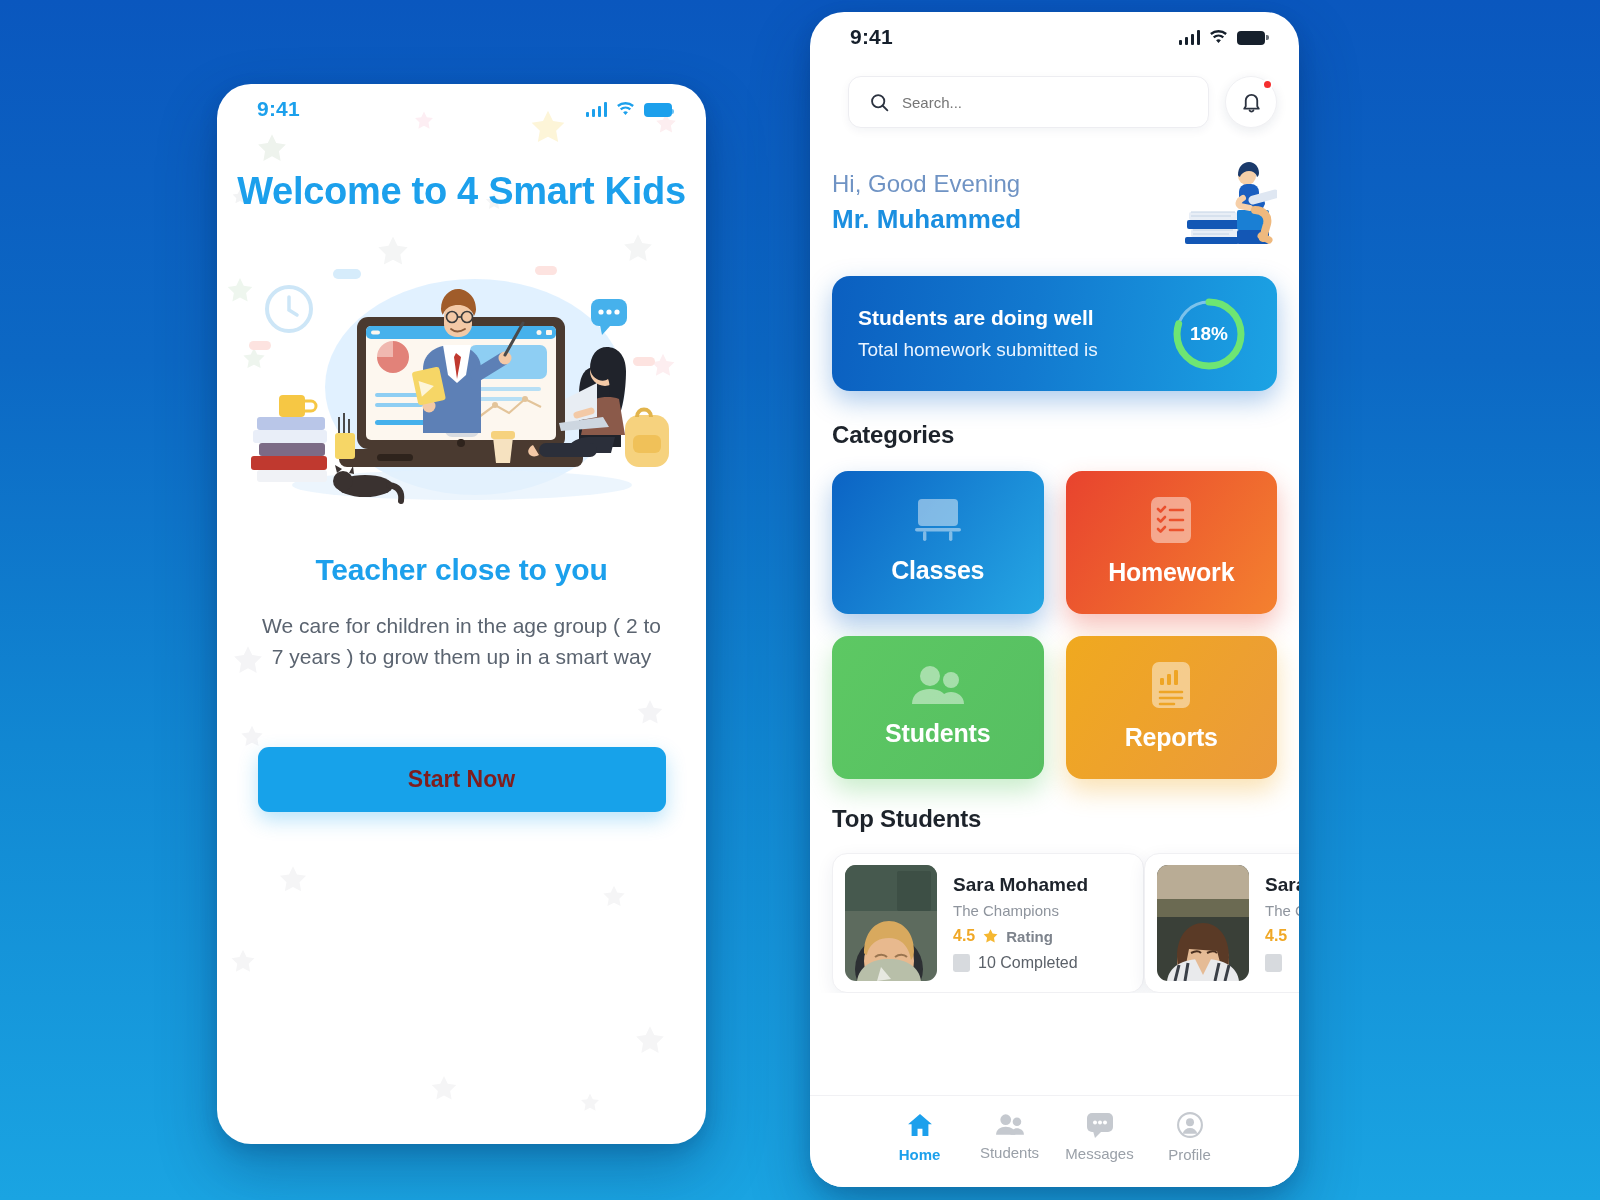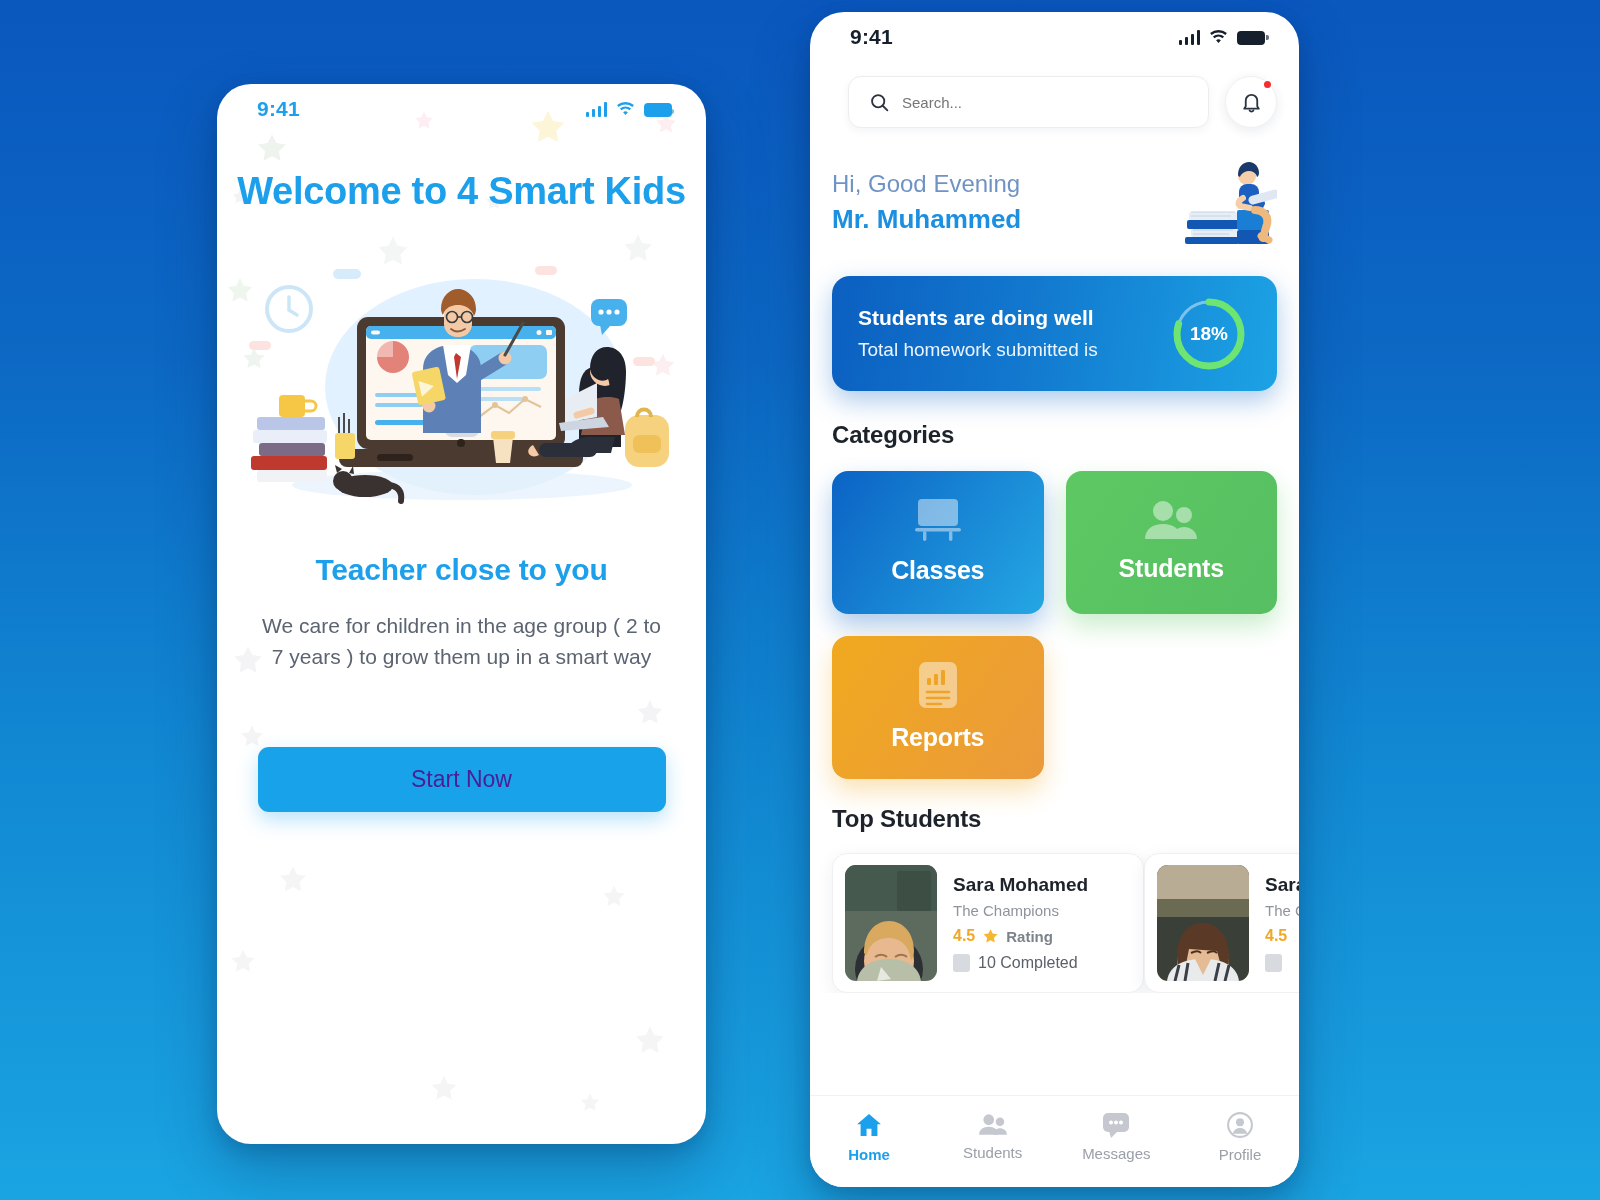--- a/index.html
+++ b/index.html
@@ -72,22 +72,22 @@
     position:relative; z-index:2; margin-top:46px; text-align:center;
     color:#1ca0ec; font-size:30px; font-weight:700; letter-spacing:-.2px;
   }
   .sub-desc{
     position:relative; z-index:2; margin:24px auto 0; width:400px;
     text-align:center; color:#5b6470; font-size:21px; line-height:1.47;
   }
   .start-btn{
     position:relative; z-index:2; display:block;
     margin:74px auto 0; width:408px; height:65px;
-    background:#17a2ea; color:#4c1d95; border:none; border-radius:11px;
-    font-family:inherit; font-size:23px; font-weight:400; cursor:pointer;
+    background:#17a2ea; color:#7f1d1d; border:none; border-radius:11px;
+    font-family:inherit; font-size:23px; font-weight:700; cursor:pointer;
     box-shadow:0 8px 20px rgba(23,162,234,.30);
   }
 
   
   .home-body{
     flex:1 1 auto; padding:0 0 0 0; display:flex; flex-direction:column;
     overflow:hidden;
   }
   .search-row{
     display:flex; align-items:center; gap:16px; padding:14px 22px 0 38px;
@@ -164,21 +164,21 @@
   .stu-name{ font-size:19px; font-weight:600; color:#1d232b; }
   .stu-team{ font-size:15px; color:#8e949d; margin-top:6px; }
   .stu-rate{ display:flex; align-items:center; gap:7px; margin-top:8px; }
   .stu-rate-val{ color:#f0a826; font-size:16px; font-weight:700; }
   .stu-rate-lbl{ color:#7d838c; font-size:15px; font-weight:600; }
   .stu-done{ display:flex; align-items:center; gap:8px; margin-top:9px; }
   .stu-done-lbl{ color:#5b6169; font-size:16px; }
 
   .tabbar{
     flex:0 0 auto; height:92px; background:#fff; border-top:1px solid #f1f1f4;
-    display:flex; align-items:center; justify-content:space-between;
+    display:flex; align-items:center; justify-content:center;
     padding:0 14px 10px;
   }
   .tab{ display:flex; flex-direction:column; align-items:center; gap:7px; cursor:pointer; width:90px; }
   .tab-lbl{ font-size:15px; }
   .tab.active .tab-lbl{ color:#1ca0ec; font-weight:700; }
   .tab .tab-lbl{ color:#9aa0a8; }
 </style>
 </head>
 <body style="background: linear-gradient(rgb(10, 87, 190) 0%, rgb(12, 104, 196) 30%, rgb(17, 135, 210) 62%, rgb(26, 164, 226) 100%);">
 
@@ -483,20 +483,36 @@
           <svg width="52" height="46" viewBox="0 0 52 46" fill="#fff">
               <rect x="6" y="2" width="40" height="27" rx="4"></rect>
               <rect x="3" y="31" width="46" height="3.6" rx="1.8"></rect>
               <rect x="11" y="34" width="3.4" height="10" rx="1.7"></rect>
               <rect x="37" y="34" width="3.4" height="10" rx="1.7"></rect>
             </svg>
         </span>
         <span class="cat-label">Classes</span>
       </div>
 
+      <div class="cat-tile" id="tile-1" style="background: linear-gradient(125deg, rgb(232, 67, 46) 0%, rgb(244, 129, 47) 100%); box-shadow: rgba(232, 67, 46, 0.333) 0px 12px 26px;">
+        <span class="cat-ico">
+          <svg width="46" height="50" viewBox="0 0 46 50">
+              <rect x="3" y="2" width="40" height="46" rx="7" fill="#fff"></rect>
+              <g stroke="#e8432e" stroke-width="2.6" fill="none" stroke-linecap="round" stroke-linejoin="round">
+                <path d="M10 14l2.6 2.6L17 12"></path>
+                <path d="M10 24l2.6 2.6L17 22"></path>
+                <path d="M10 34l2.6 2.6L17 32"></path>
+              </g>
+              <g stroke="#e8432e" stroke-width="2.6" stroke-linecap="round">
+                <path d="M22 15h13M22 25h13M22 35h13"></path>
+              </g>
+            </svg>
+        </span>
+        <span class="cat-label">Homework</span>
+      </div>
 
       <div class="cat-tile" id="tile-2" style="background: linear-gradient(125deg, rgb(93, 200, 99) 0%, rgb(86, 191, 98) 100%); box-shadow: rgba(93, 200, 99, 0.333) 0px 12px 26px;">
         <span class="cat-ico">
           <svg width="56" height="42" viewBox="0 0 56 42" fill="#fff">
               <circle cx="20" cy="12" r="10"></circle>
               <path d="M2 40c0-10 8-15 18-15s18 5 18 15z"></path>
               <circle cx="41" cy="16" r="8"></circle>
               <path d="M29 40c0-8 6-12 12-12s13 4 13 12z"></path>
             </svg>
         </span>

